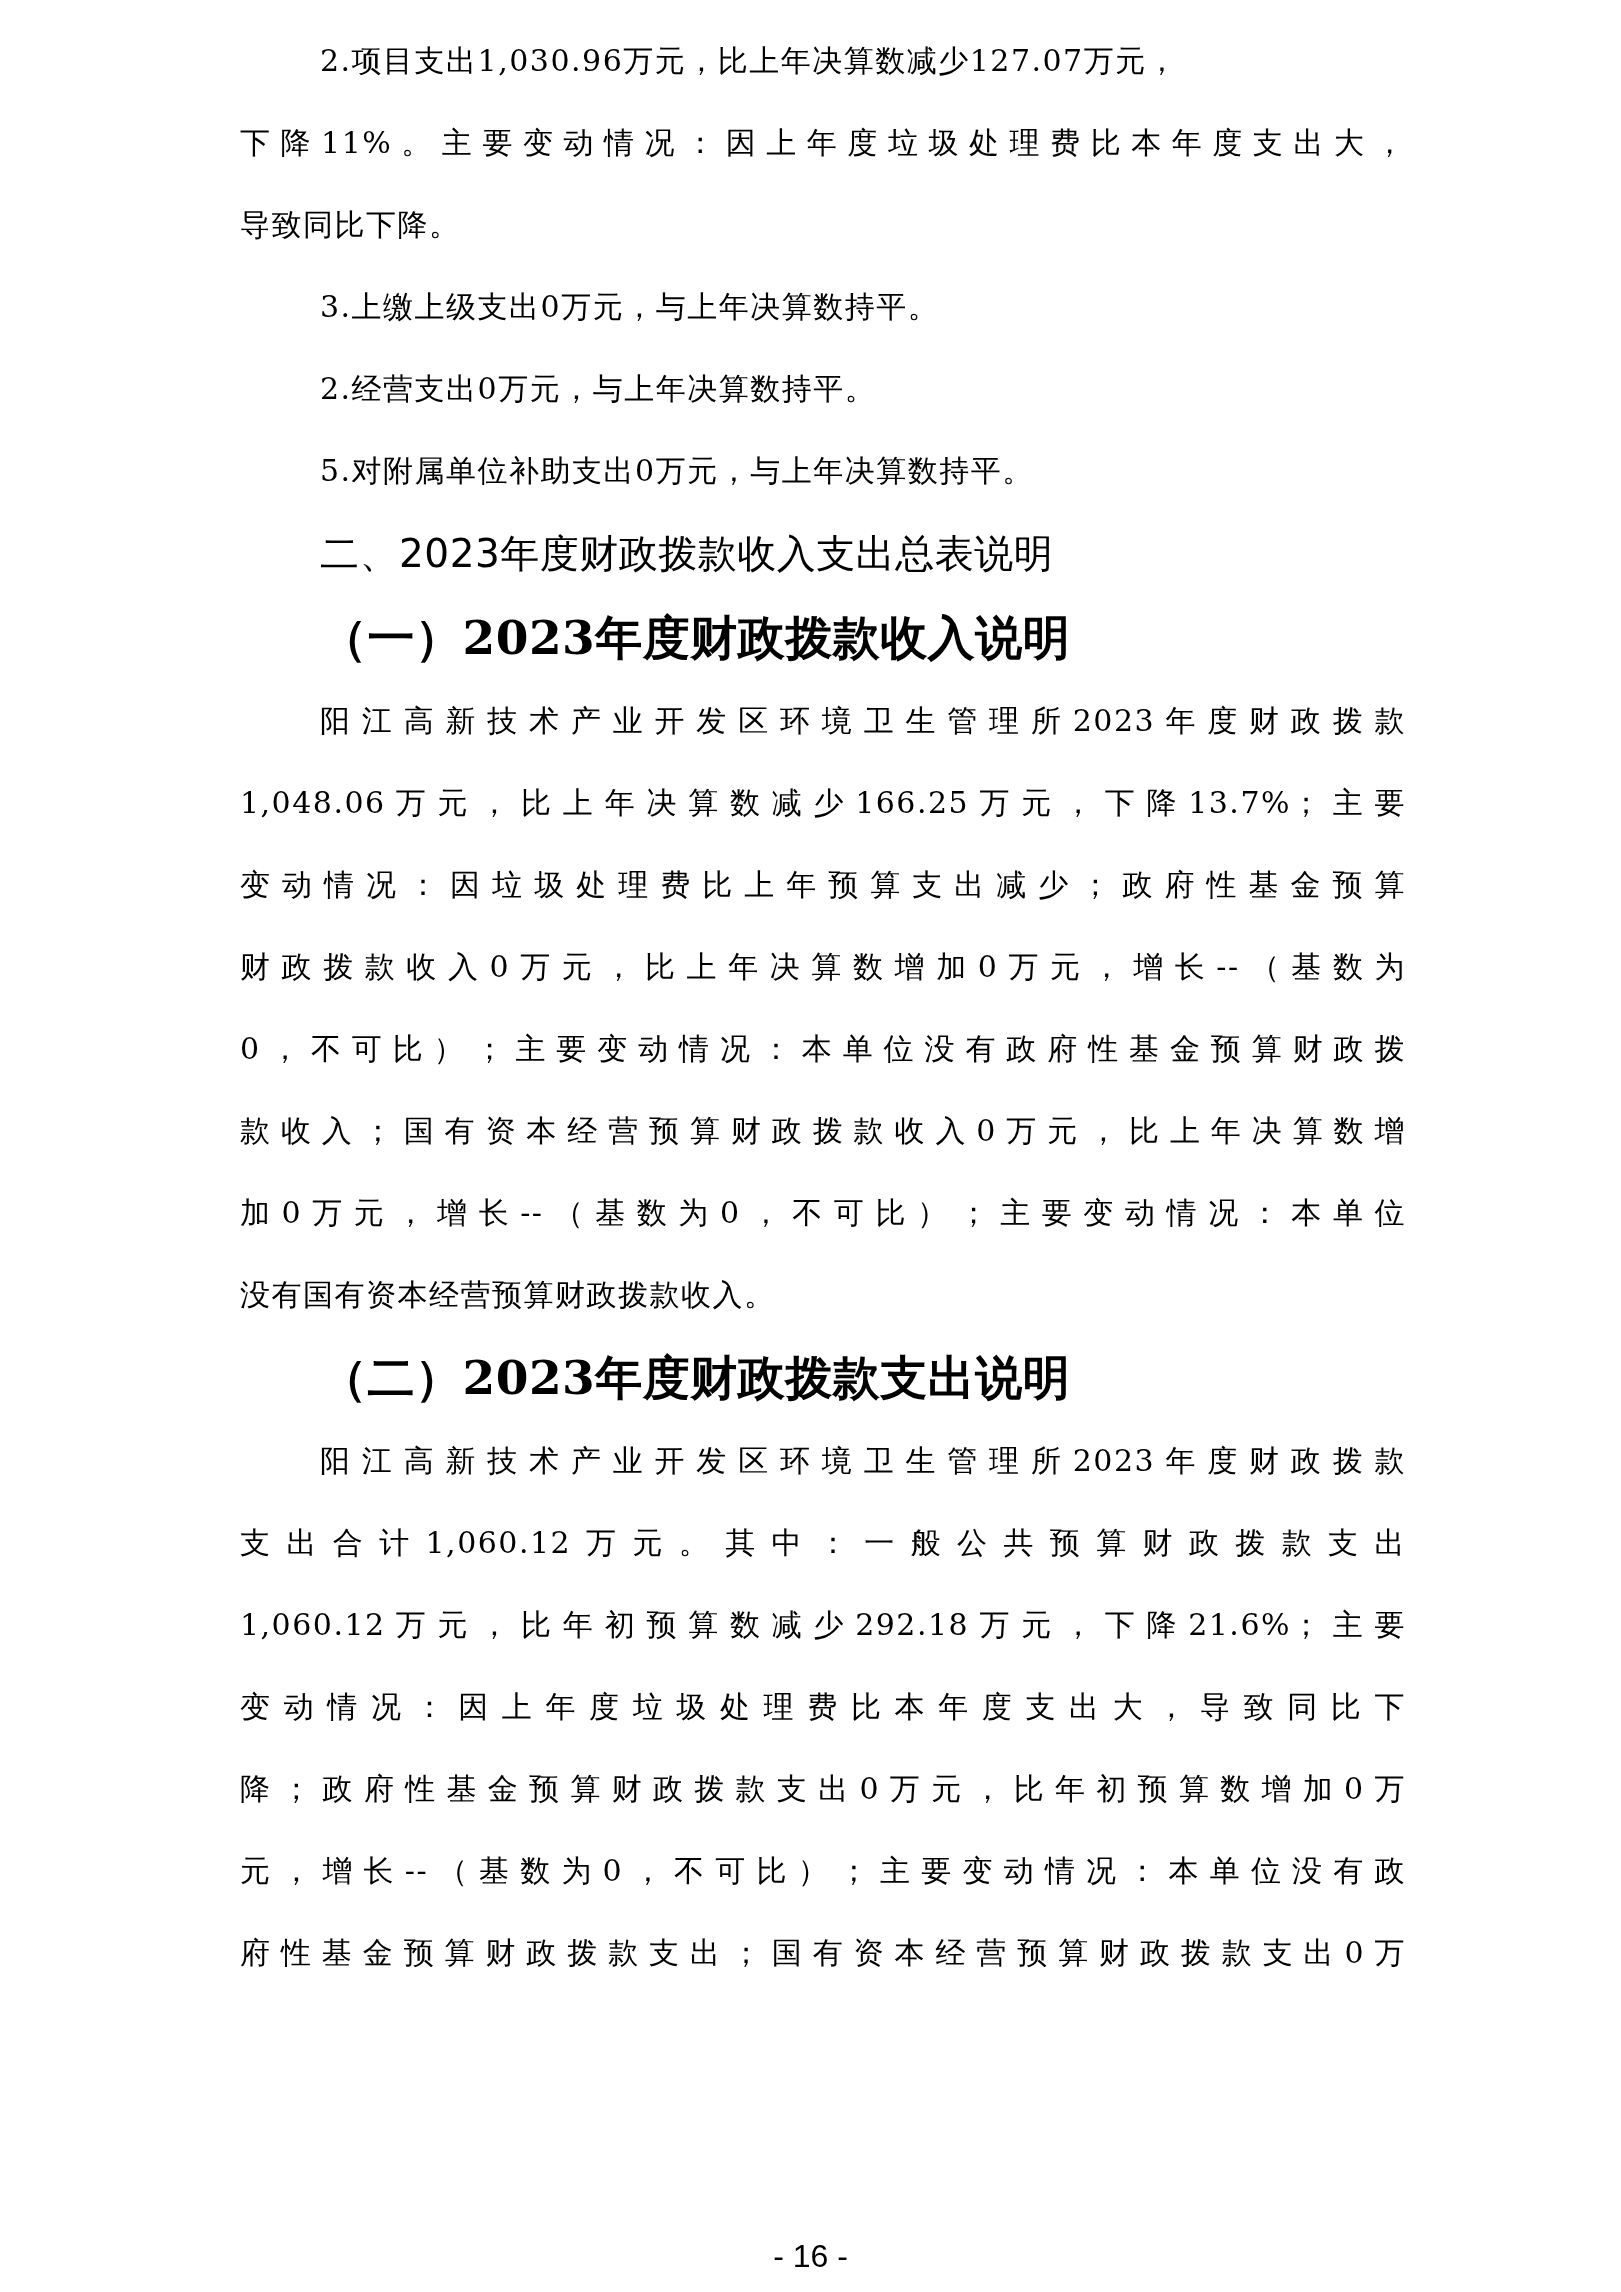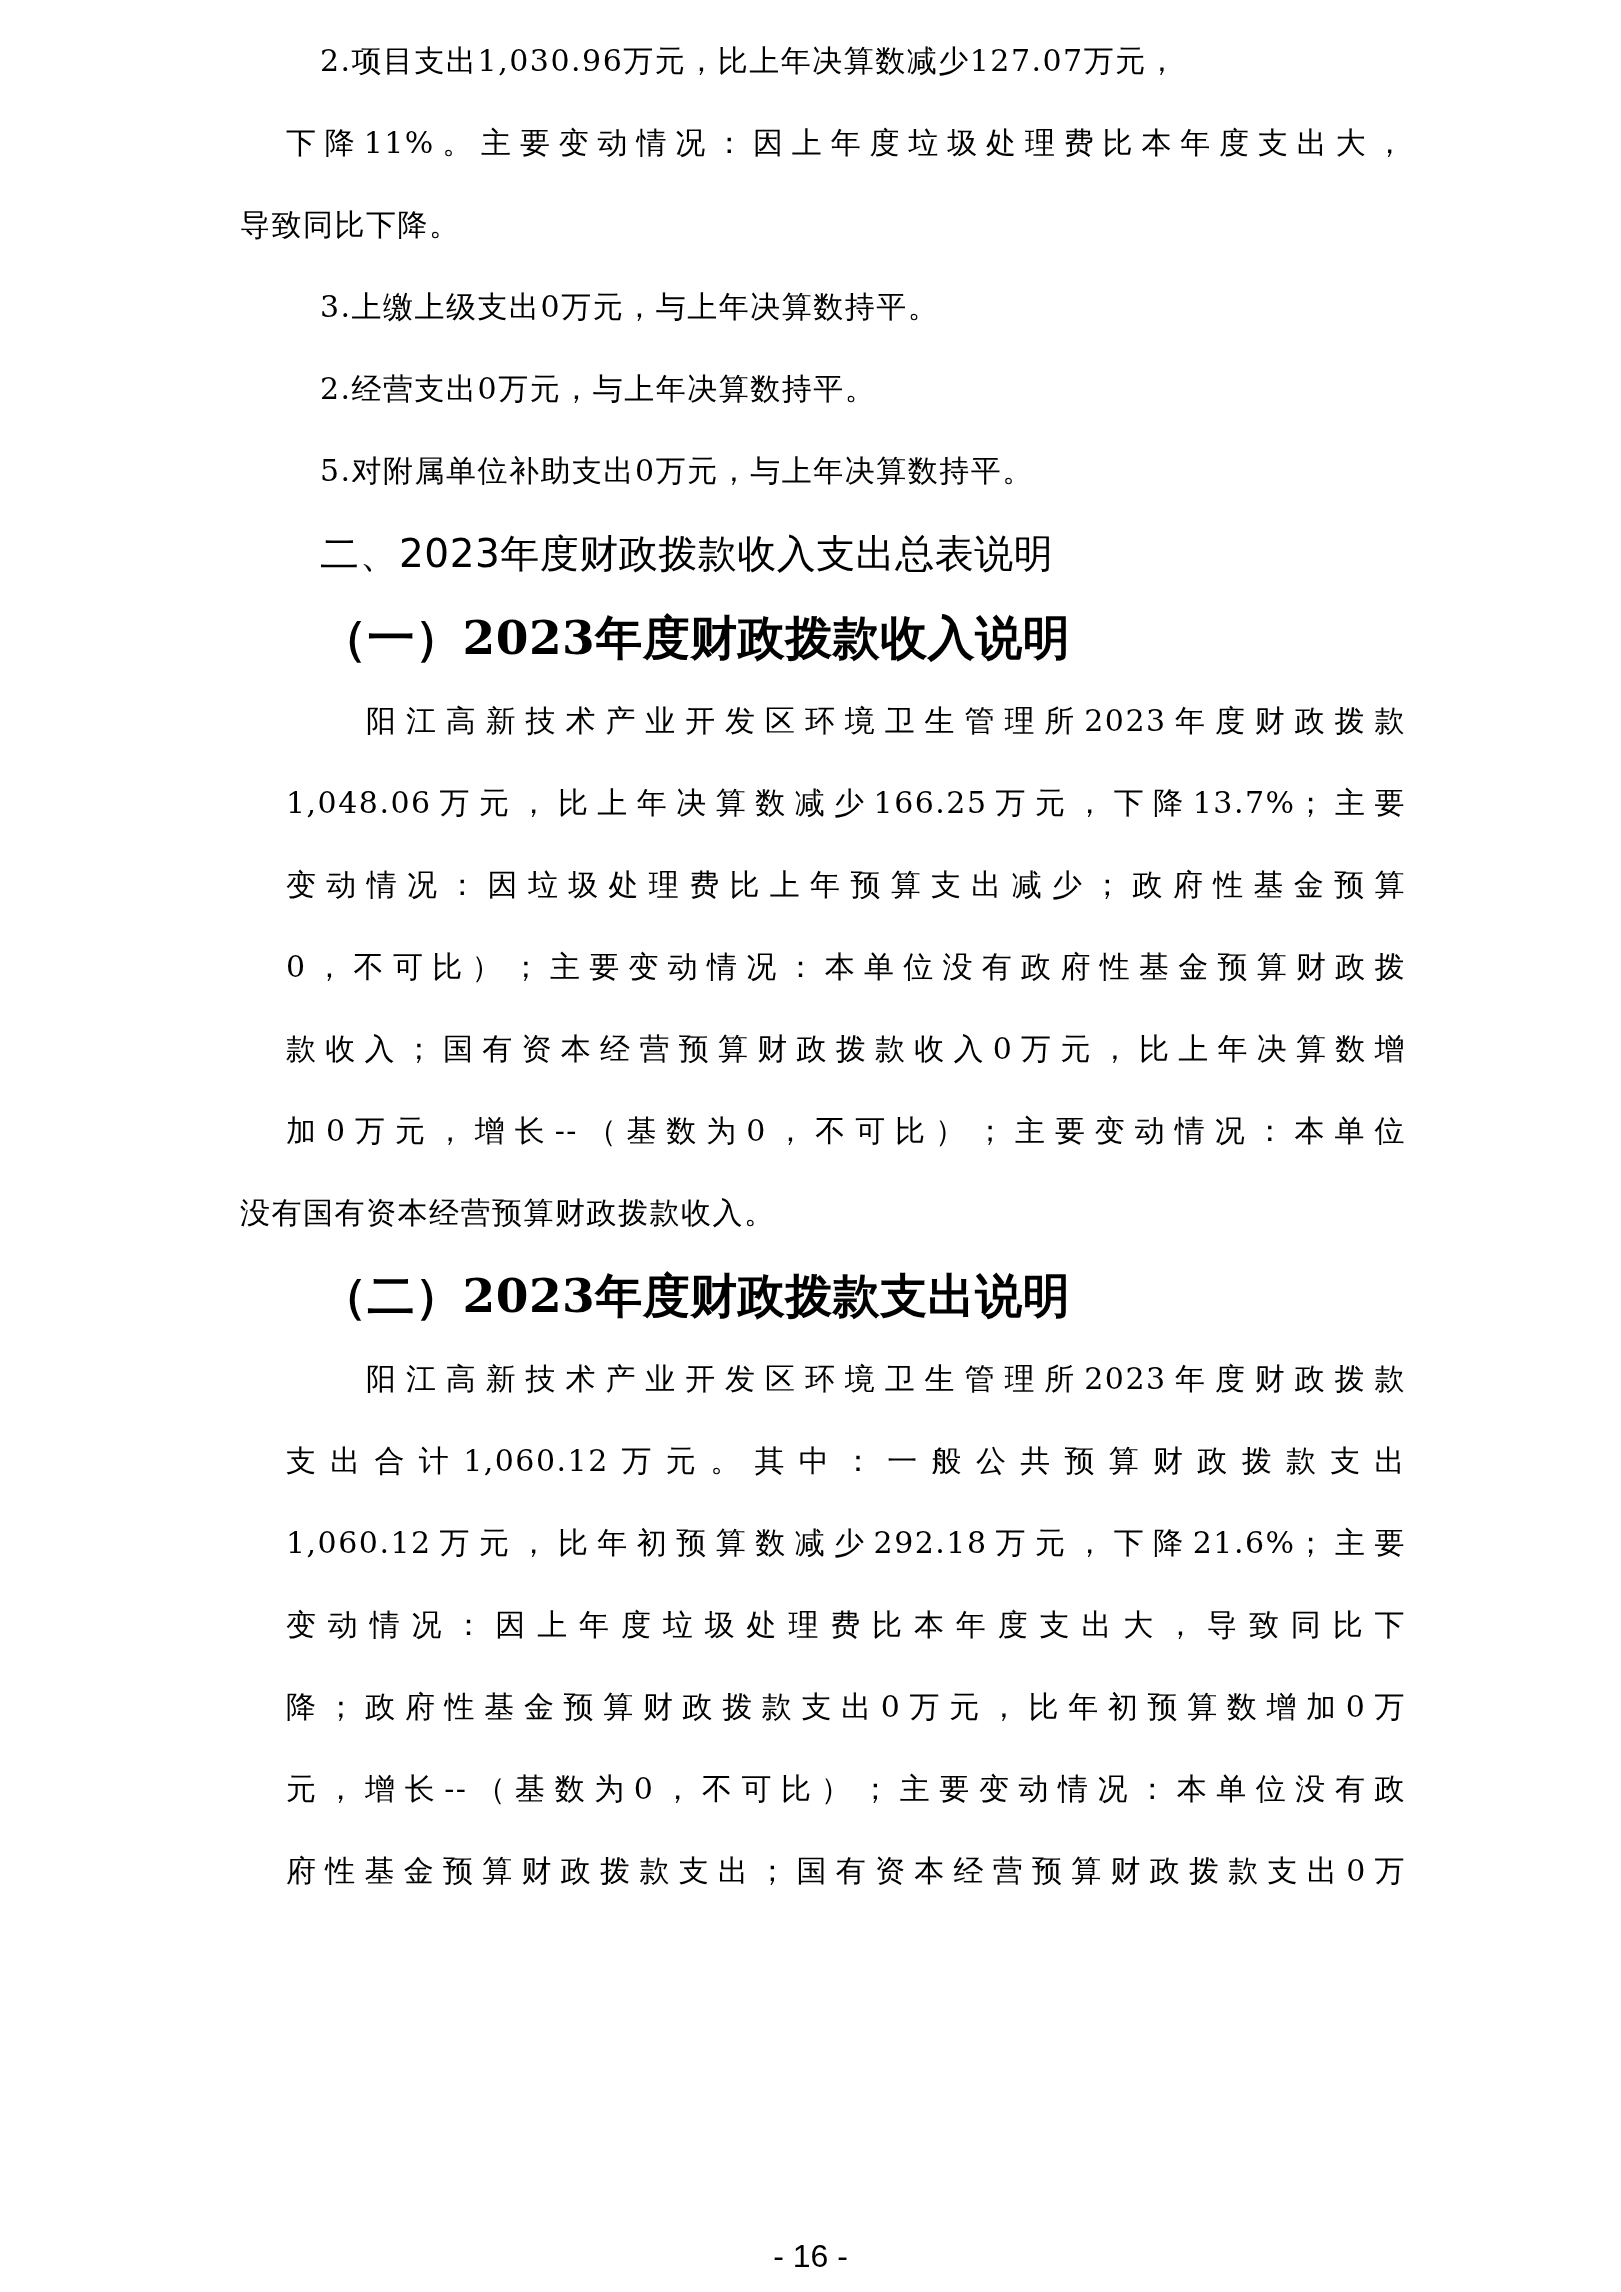--- a/index.html
+++ b/index.html
@@ -36,21 +36,20 @@
       letter-spacing: 1.5px;
       white-space: nowrap;
       overflow: visible;
     }
     .para-first {
       padding-left: 80px;
     }
     .justify {
       text-align: justify;
       text-align-last: justify;
-      margin-left: 46px;
     }
     .heading-1 {
       height: 84px;
       line-height: 84px;
       font-family: "DejaVu Sans", "Liberation Sans", sans-serif;
       font-size: 39px;
       font-weight: normal;
       padding-left: 80px;
       letter-spacing: 0.5px;
       white-space: nowrap;
@@ -101,20 +100,21 @@
     </div>
 
     <div class="heading-1">二、2023年度财政拨款收入支出总表说明</div>
 
     <div class="heading-2">（一）2023年度财政拨款收入说明</div>
 
     <div>
       <div class="line para-first justify">阳江高新技术产业开发区环境卫生管理所2023年度财政拨款</div>
       <div class="line justify">1,048.06万元，比上年决算数减少166.25万元，下降13.7%；主要</div>
       <div class="line justify">变动情况：因垃圾处理费比上年预算支出减少；政府性基金预算</div>
+      <div class="line justify">财政拨款收入0万元，比上年决算数增加0万元，增长--（基数为</div>
       <div class="line justify">0，不可比）；主要变动情况：本单位没有政府性基金预算财政拨</div>
       <div class="line justify">款收入；国有资本经营预算财政拨款收入0万元，比上年决算数增</div>
       <div class="line justify">加0万元，增长--（基数为0，不可比）；主要变动情况：本单位</div>
       <div class="line">没有国有资本经营预算财政拨款收入。</div>
     </div>
 
     <div class="heading-2">（二）2023年度财政拨款支出说明</div>
 
     <div>
       <div class="line para-first justify">阳江高新技术产业开发区环境卫生管理所2023年度财政拨款</div>

